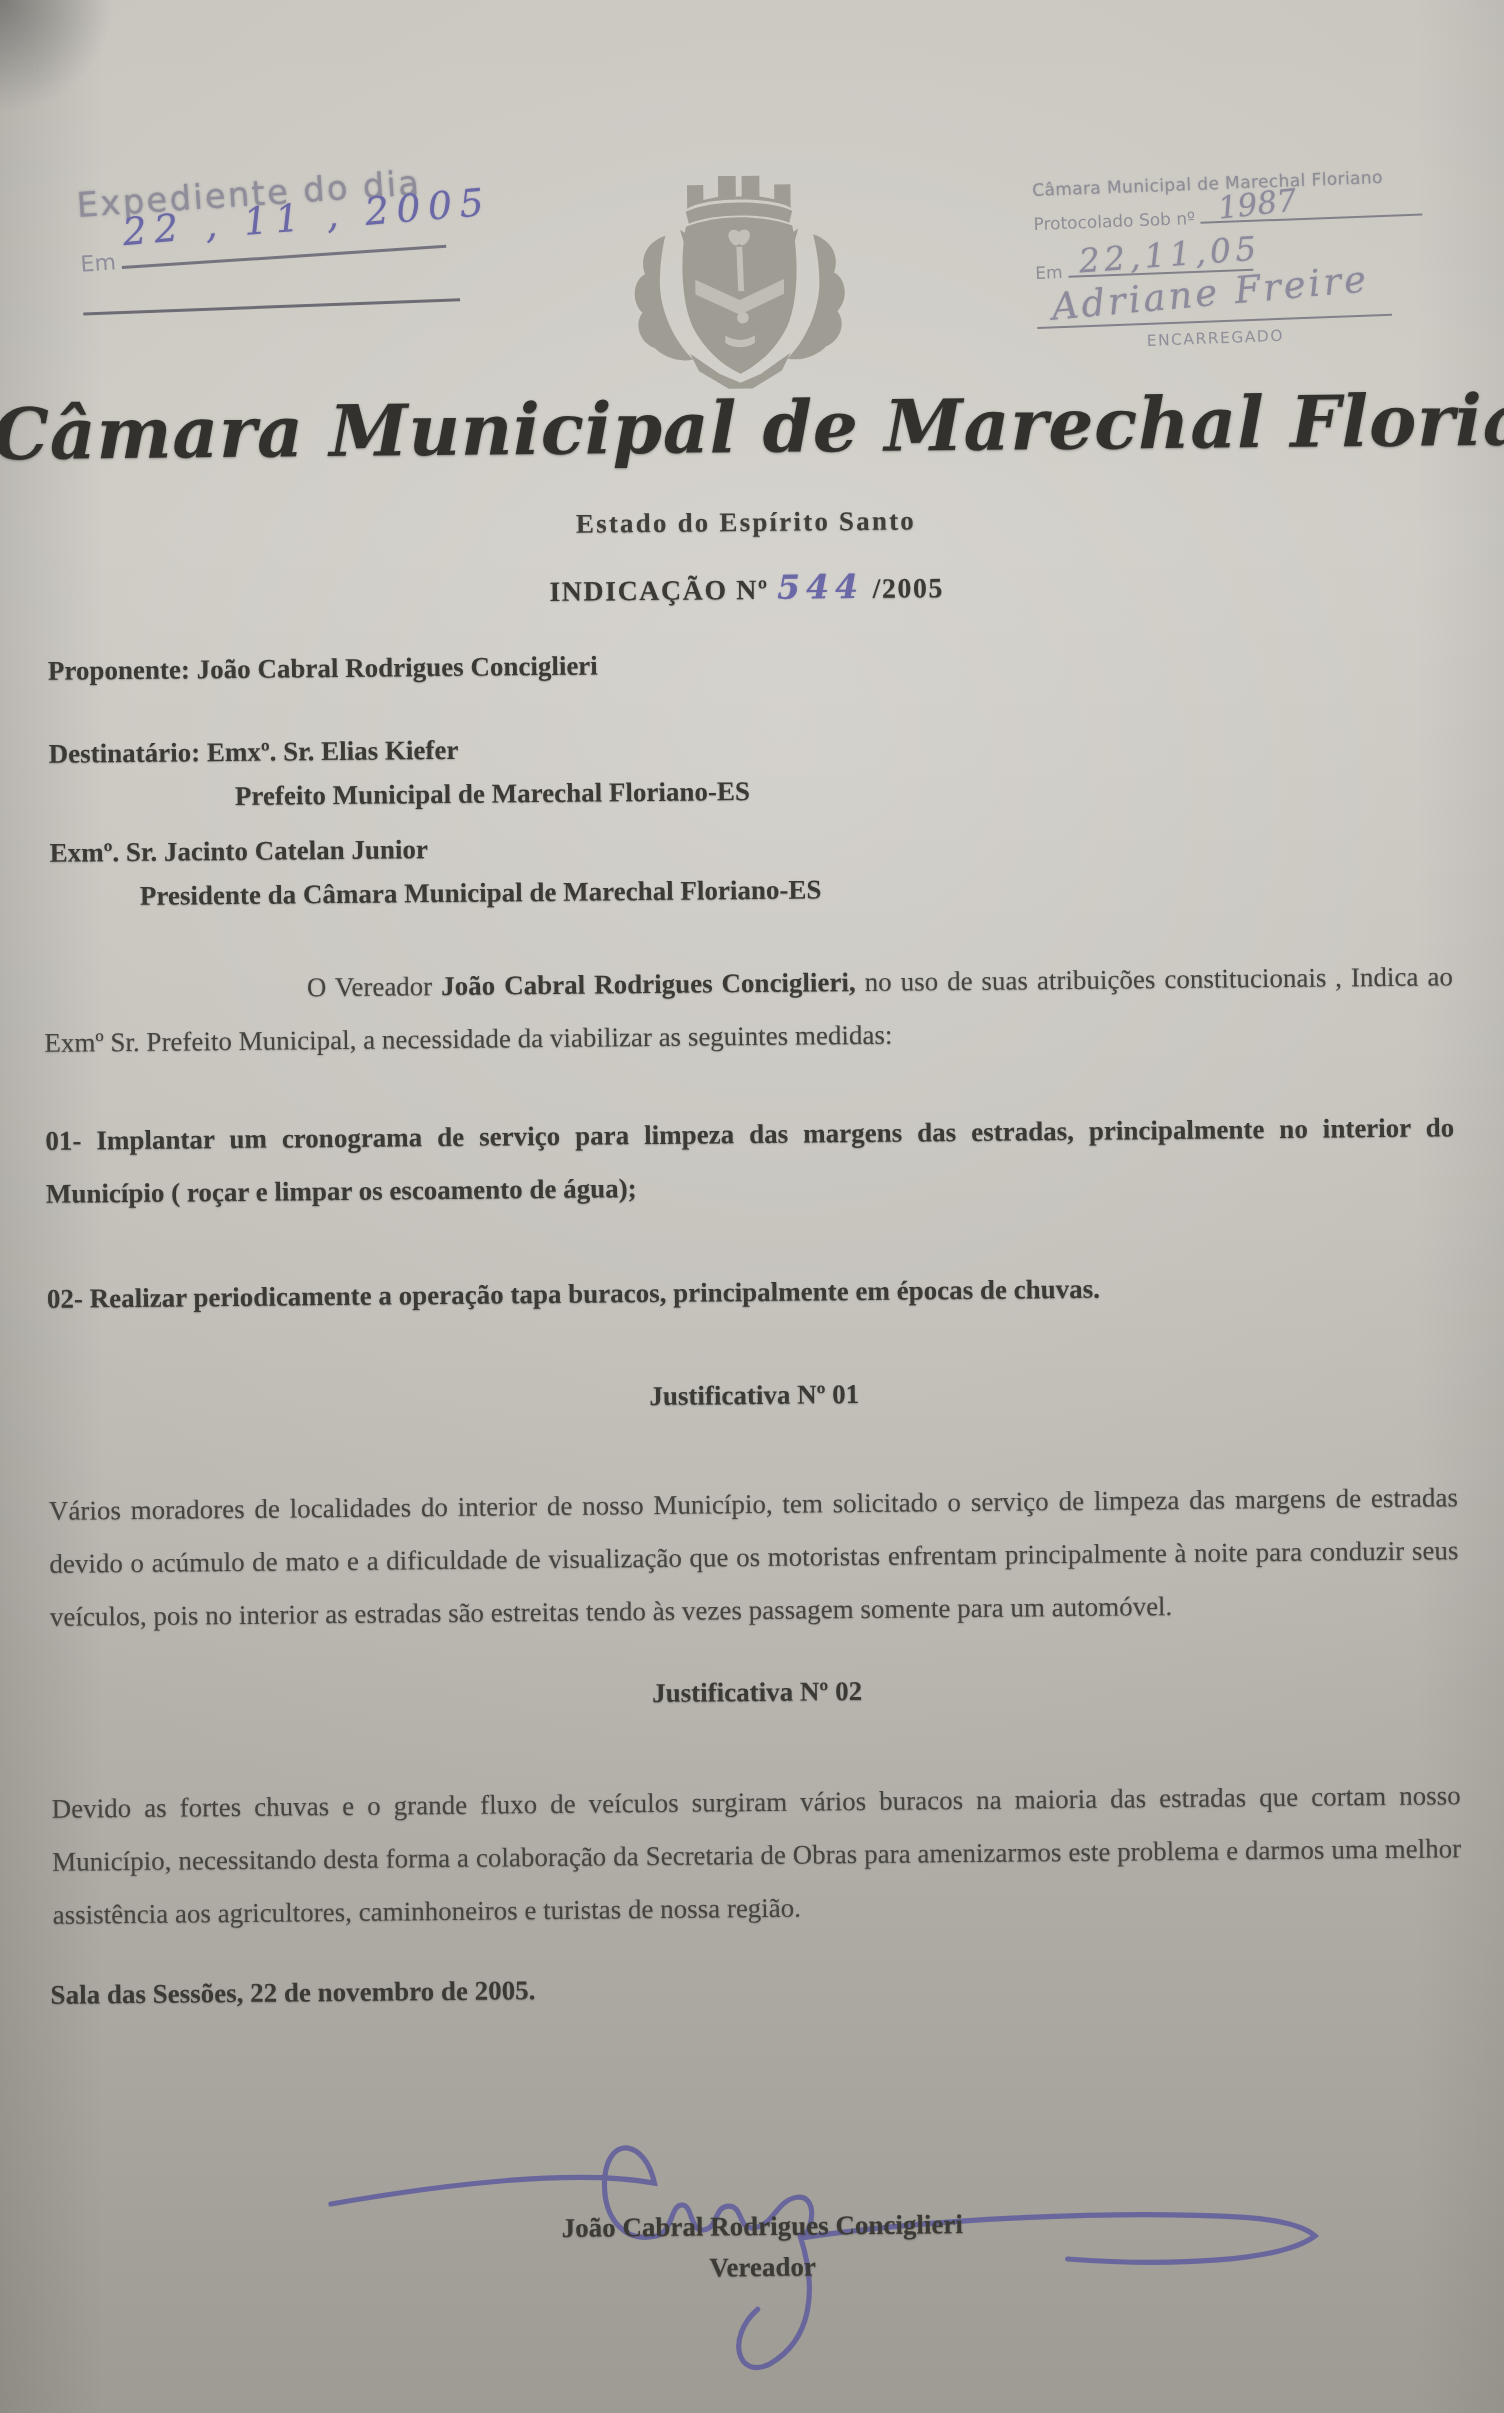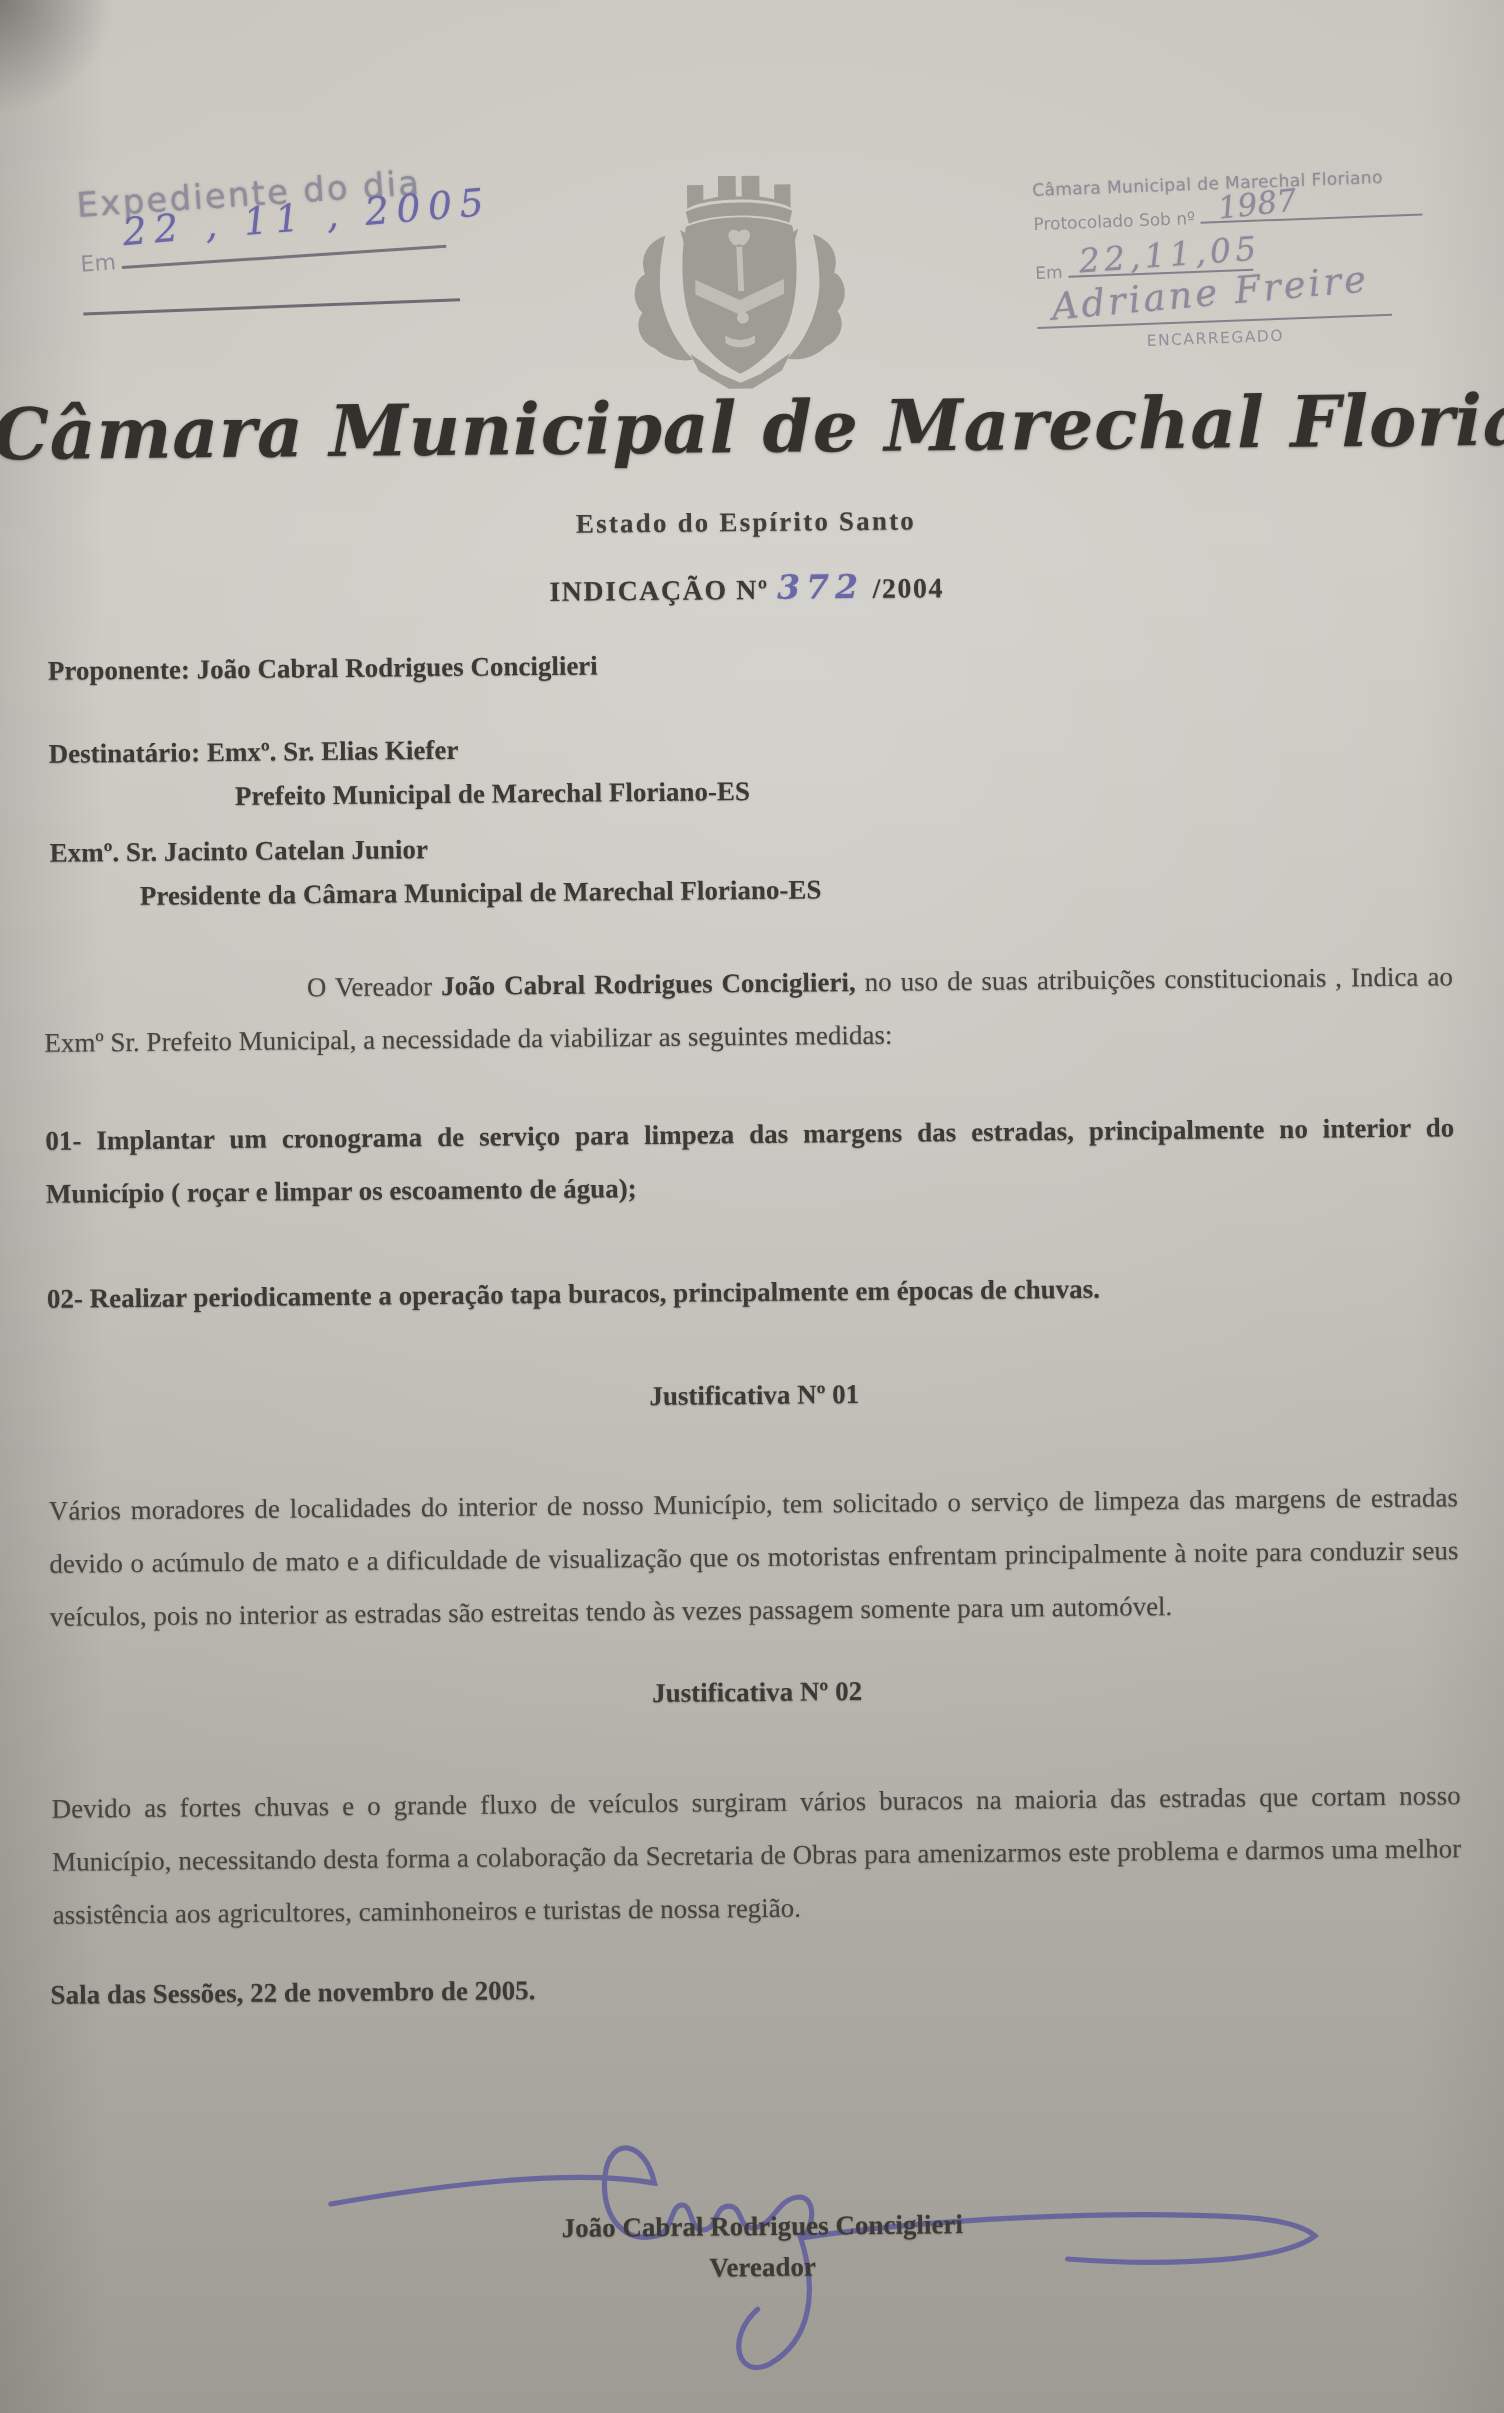--- a/index.html
+++ b/index.html
@@ -148,22 +148,22 @@
         <path d="M78 104 a4 4 0 1 0 8 0 a4 4 0 1 0 -8 0"></path>
         <path d="M70 116 C76 120 84 120 90 116 L90 121 C84 125 76 125 70 121 Z"></path>
       </g>
     </svg>
 
     <div class="title">Câmara Municipal de Marechal Floriano</div>
     <div class="subtitle">Estado do Espírito Santo</div>
 
     <div class="indicacao">
       <span>INDICAÇÃO Nº</span>
-      <span class="pen-blue">372</span>
-      <span>/2004</span>
+      <span class="pen-blue">544</span>
+      <span>/2005</span>
     </div>
 
     <div class="meta">
       <p class="m bold ink" style="left:0;top:0;">Proponente: João Cabral Rodrigues Conciglieri</p>
       <p class="m bold ink" style="left:0;top:83px;">Destinatário: Emxº. Sr. Elias Kiefer</p>
       <p class="m bold ink" style="left:186px;top:127px;">Prefeito Municipal de Marechal Floriano-ES</p>
       <p class="m bold ink" style="left:0;top:182px;">Exmº. Sr. Jacinto Catelan Junior</p>
       <p class="m bold ink" style="left:90px;top:226px;">Presidente da Câmara Municipal de Marechal Floriano-ES</p>
     </div>
 

